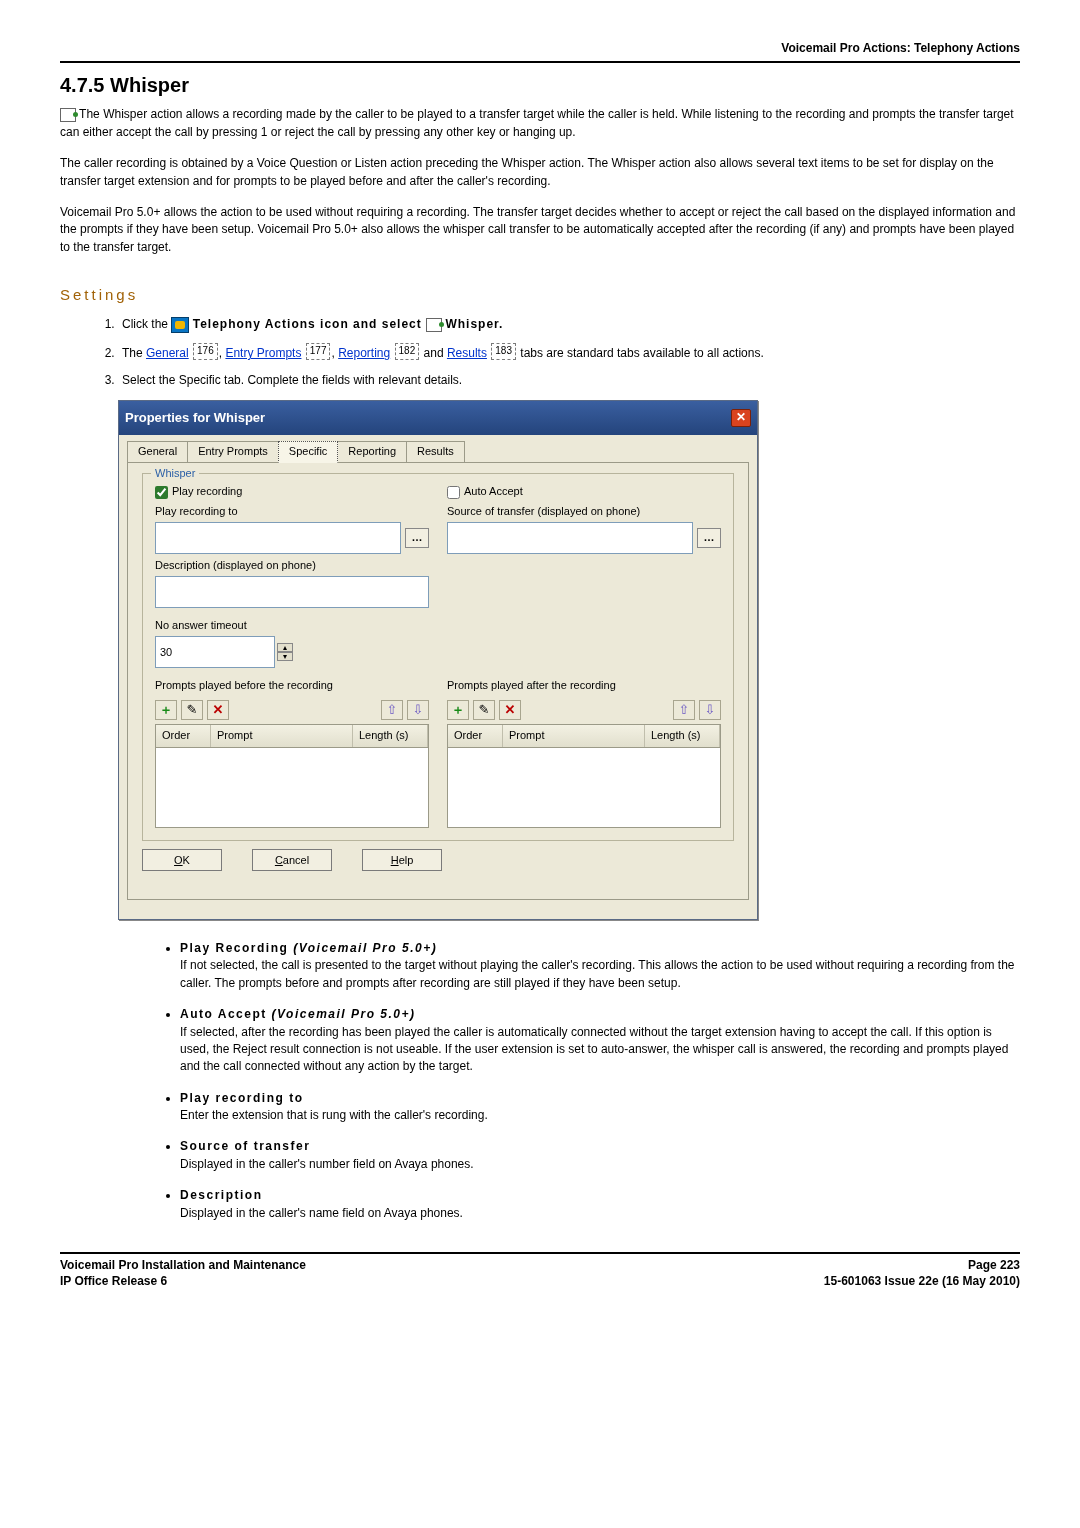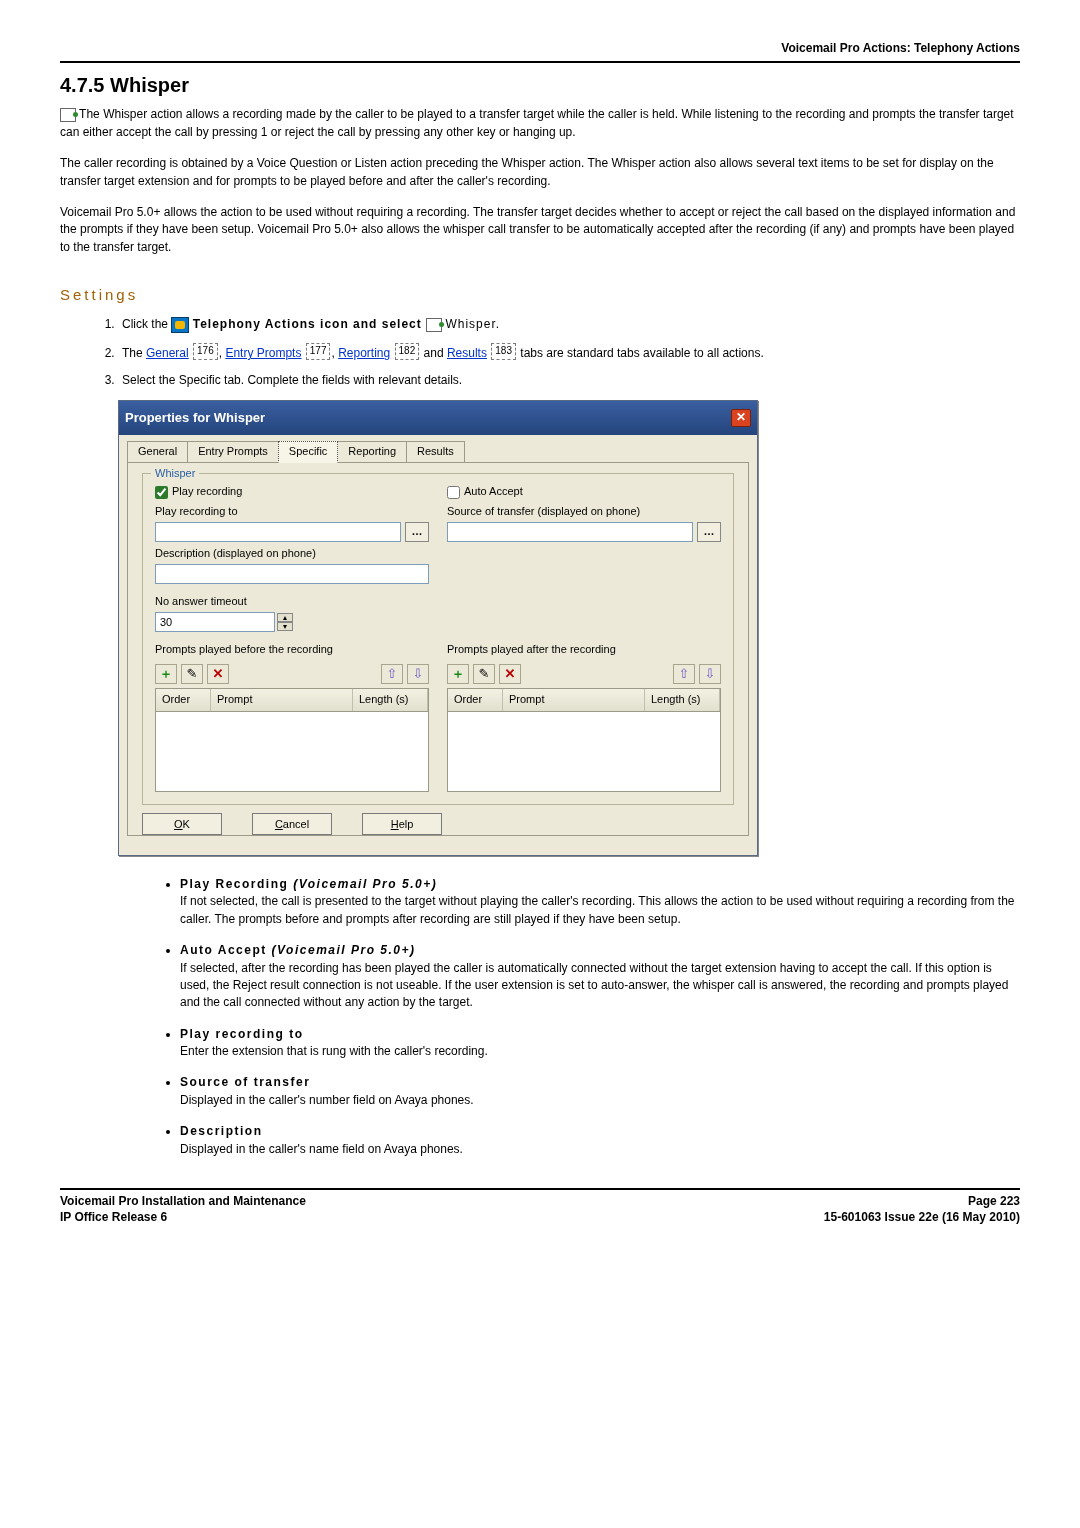--- a/index.html
+++ b/index.html
@@ -85,35 +85,35 @@
     border-radius:2px;
   }
   .tabs { padding: 6px 8px 0 8px; display:flex; gap:0; }
   .tab {
     border: 1px solid #9b9a88; border-bottom:none;
     background:#ece9d8; padding:2px 10px; font-size:11px;
     margin-right:-1px; cursor:default;
   }
   .tab.active { background:#f7f5e8; border:1px dotted #555; border-bottom:1px solid #f7f5e8; position:relative; z-index:2; }
   .tabpage {
-    border:1px solid #9b9a88; margin:0 8px 8px 8px; padding:10px 14px 0 14px;
+    border:1px solid #9b9a88; margin:0 8px 8px 8px; padding:10px 14px 28px 14px;
     background:#ece9d8;
     position:relative; top:-1px;
   }
   .grp {
     border:1px solid #b7b49c; padding:10px 12px 12px 12px; position:relative; margin-bottom:8px;
   }
   .grp-title { position:absolute; top:-8px; left:8px; background:#ece9d8; color:#2a5fa6; padding:0 4px; font-size:11px; }
   .row { display:flex; gap:18px; }
   .col { flex:1; }
   label.lbl { display:block; margin:4px 0 2px 0; }
   .chk { display:flex; align-items:center; gap:4px; margin-bottom:2px; }
   .chk input { accent-color:#2d7a2d; }
   .inp {
-    border:1px solid #7e9db9; background:#fff; height:20px; padding:2px 4px; font-size:11px;
+    border:1px solid #7e9db9; background:#fff; height:32px; padding:2px 4px; font-size:11px;
     font-family: Tahoma, Arial, sans-serif;
   }
   .inp-wide { width:100%; }
   .field-row { display:flex; gap:4px; align-items:center; }
   .dots-btn {
     width:24px; height:20px; border:1px solid #888; background:#f2efe1;
     text-align:center; font-weight:bold; line-height:16px; cursor:pointer;
   }
   .spin { display:flex; align-items:center; }
   .spin input { width:120px; }
@@ -173,21 +173,21 @@
 <p class="body-text">Voicemail Pro 5.0+ allows the action to be used without requiring a recording. The transfer target decides whether to accept or reject the call based on the displayed information and the prompts if they have been setup. Voicemail Pro 5.0+ also allows the whisper call transfer to be automatically accepted after the recording (if any) and prompts have been played to the transfer target.</p>
 
 <div class="settings-heading">Settings</div>
 
 <ol class="settings-list">
   <li>
     <span>Click the </span>
     <span class="tel-icon"></span>
     <span style="letter-spacing:1px; font-weight:bold;"> Telephony Actions icon and select </span>
     <span class="whisper-icon"></span>
-    <span style="letter-spacing:1px; font-weight:normal;"> Whisper.</span>
+    <span style="letter-spacing:1px; font-weight:bold;"> Whisper.</span>
   </li>
   <li>
     <span>The </span>
     <span class="link">General</span>
     <span class="ref-box">176</span>,
     <span class="link">Entry Prompts</span>
     <span class="ref-box">177</span>,
     <span class="link">Reporting</span>
     <span class="ref-box">182</span> and
     <span class="link">Results</span>

